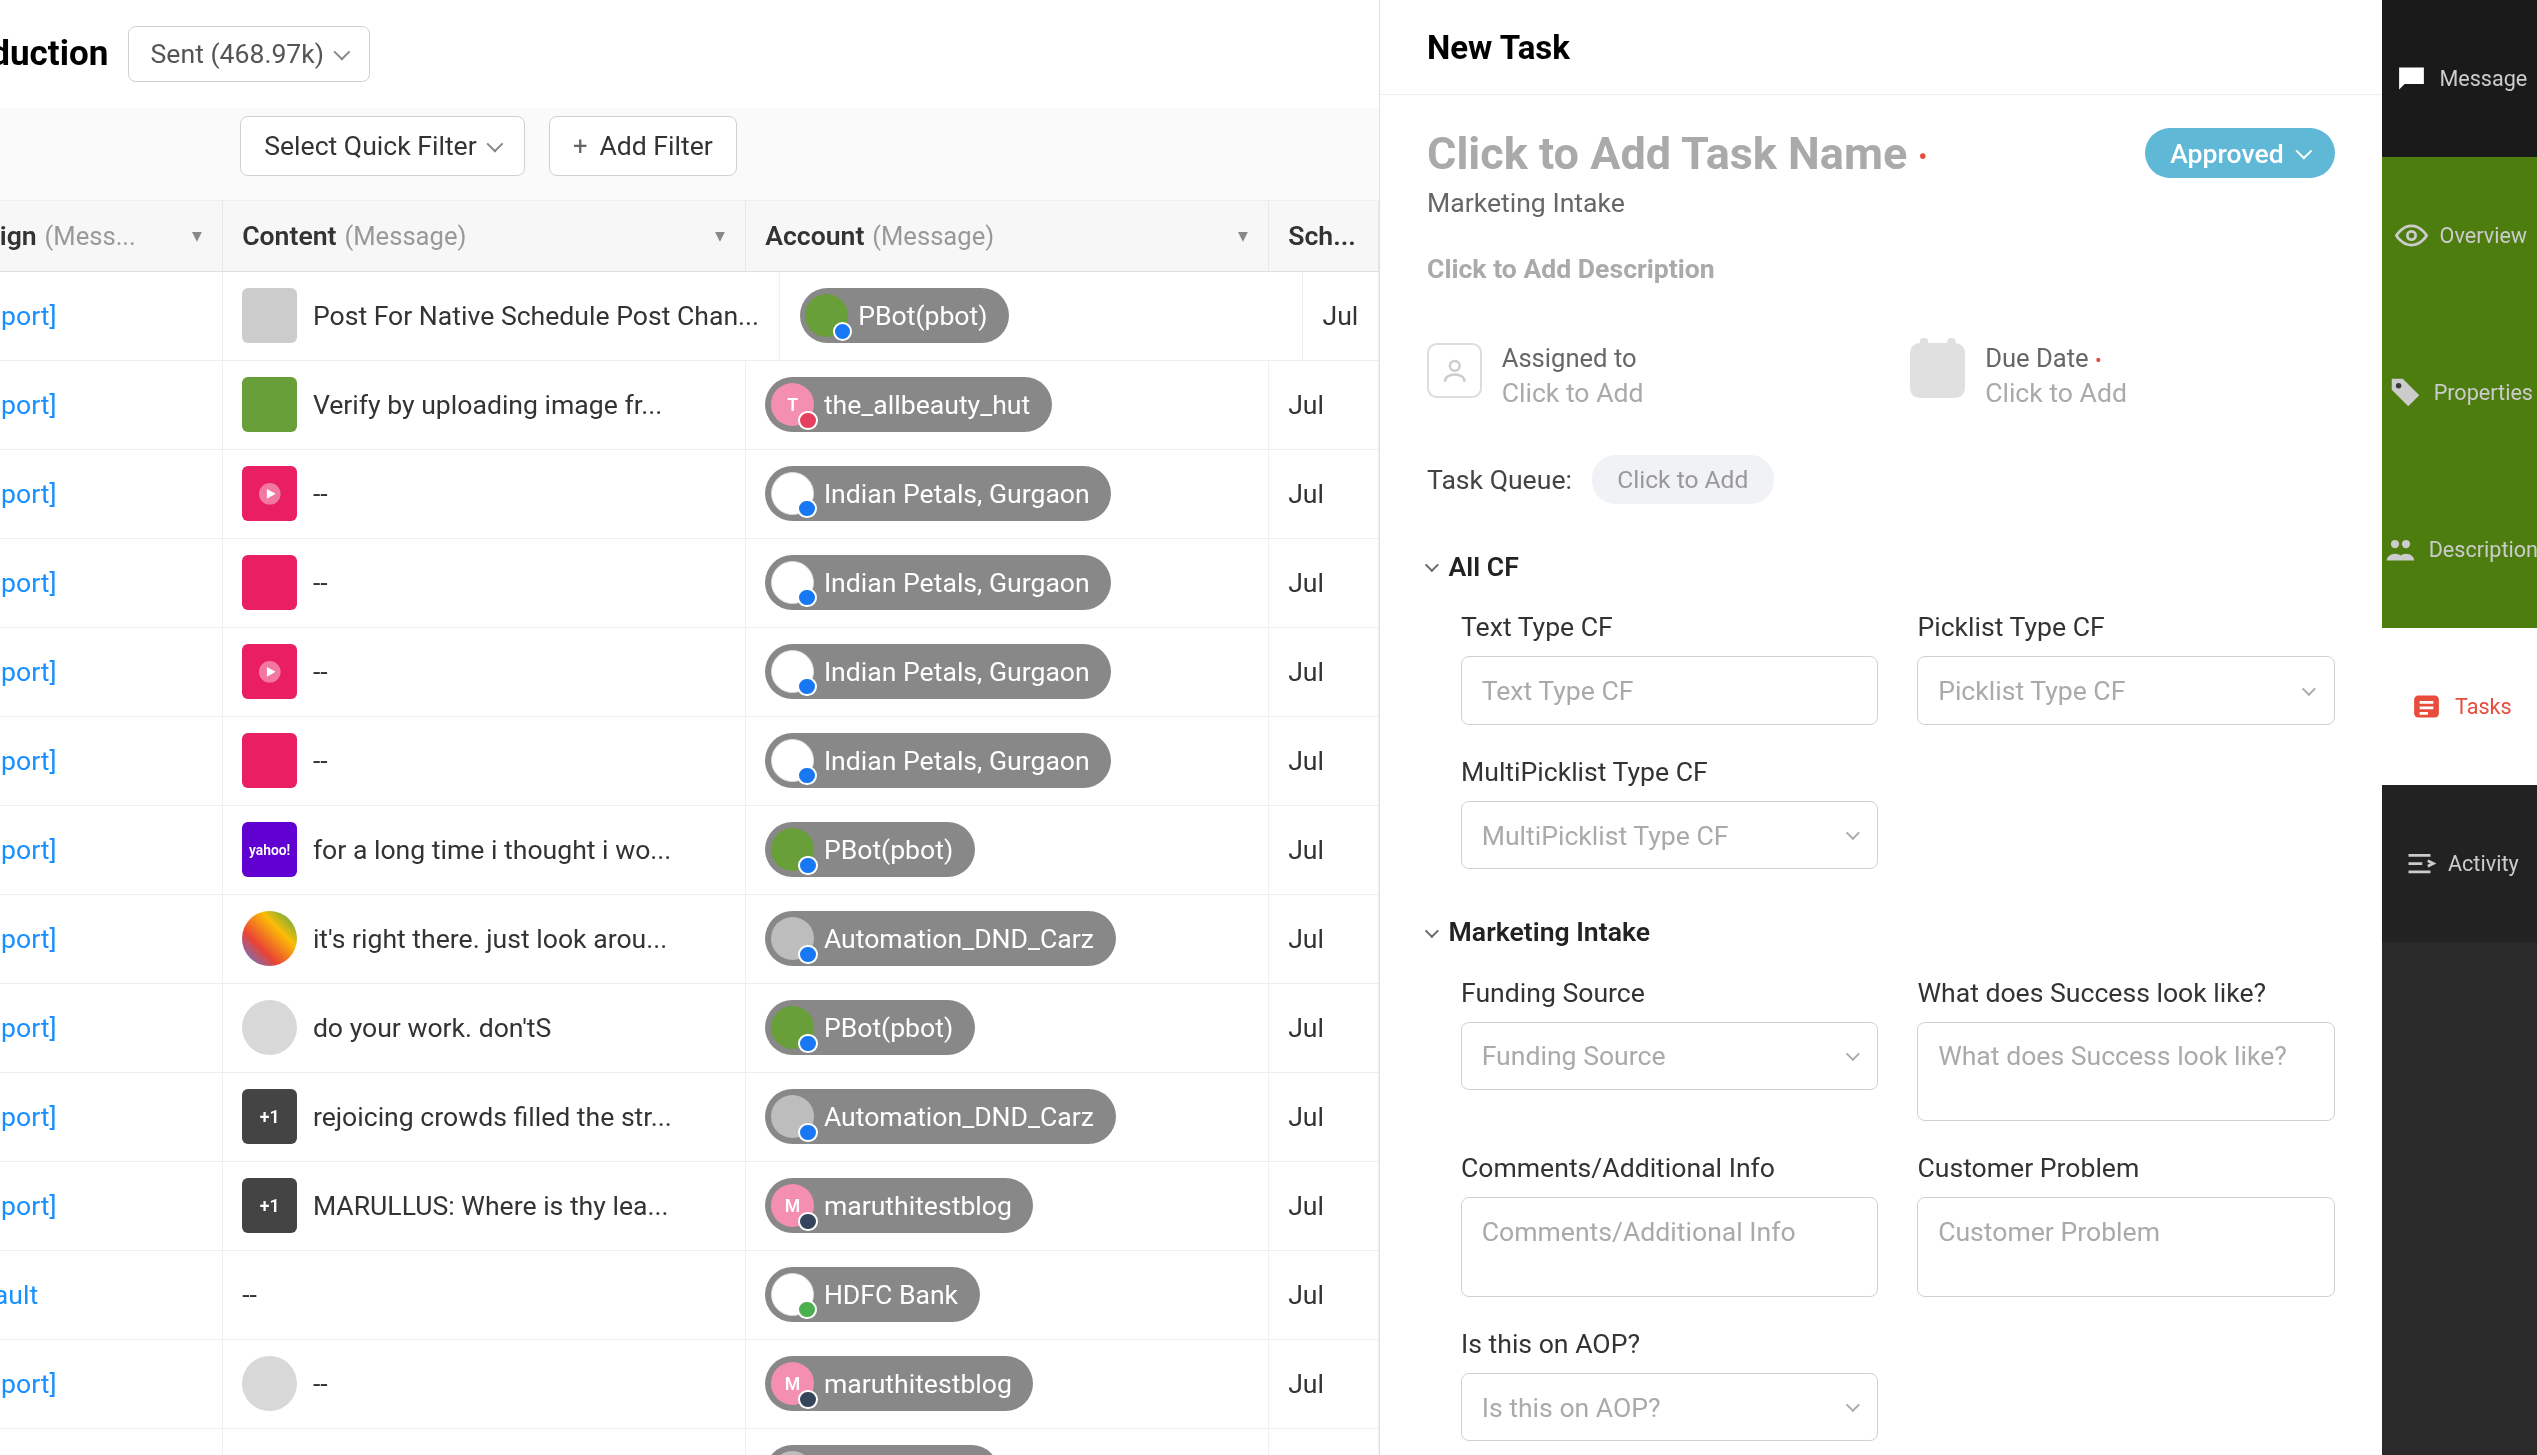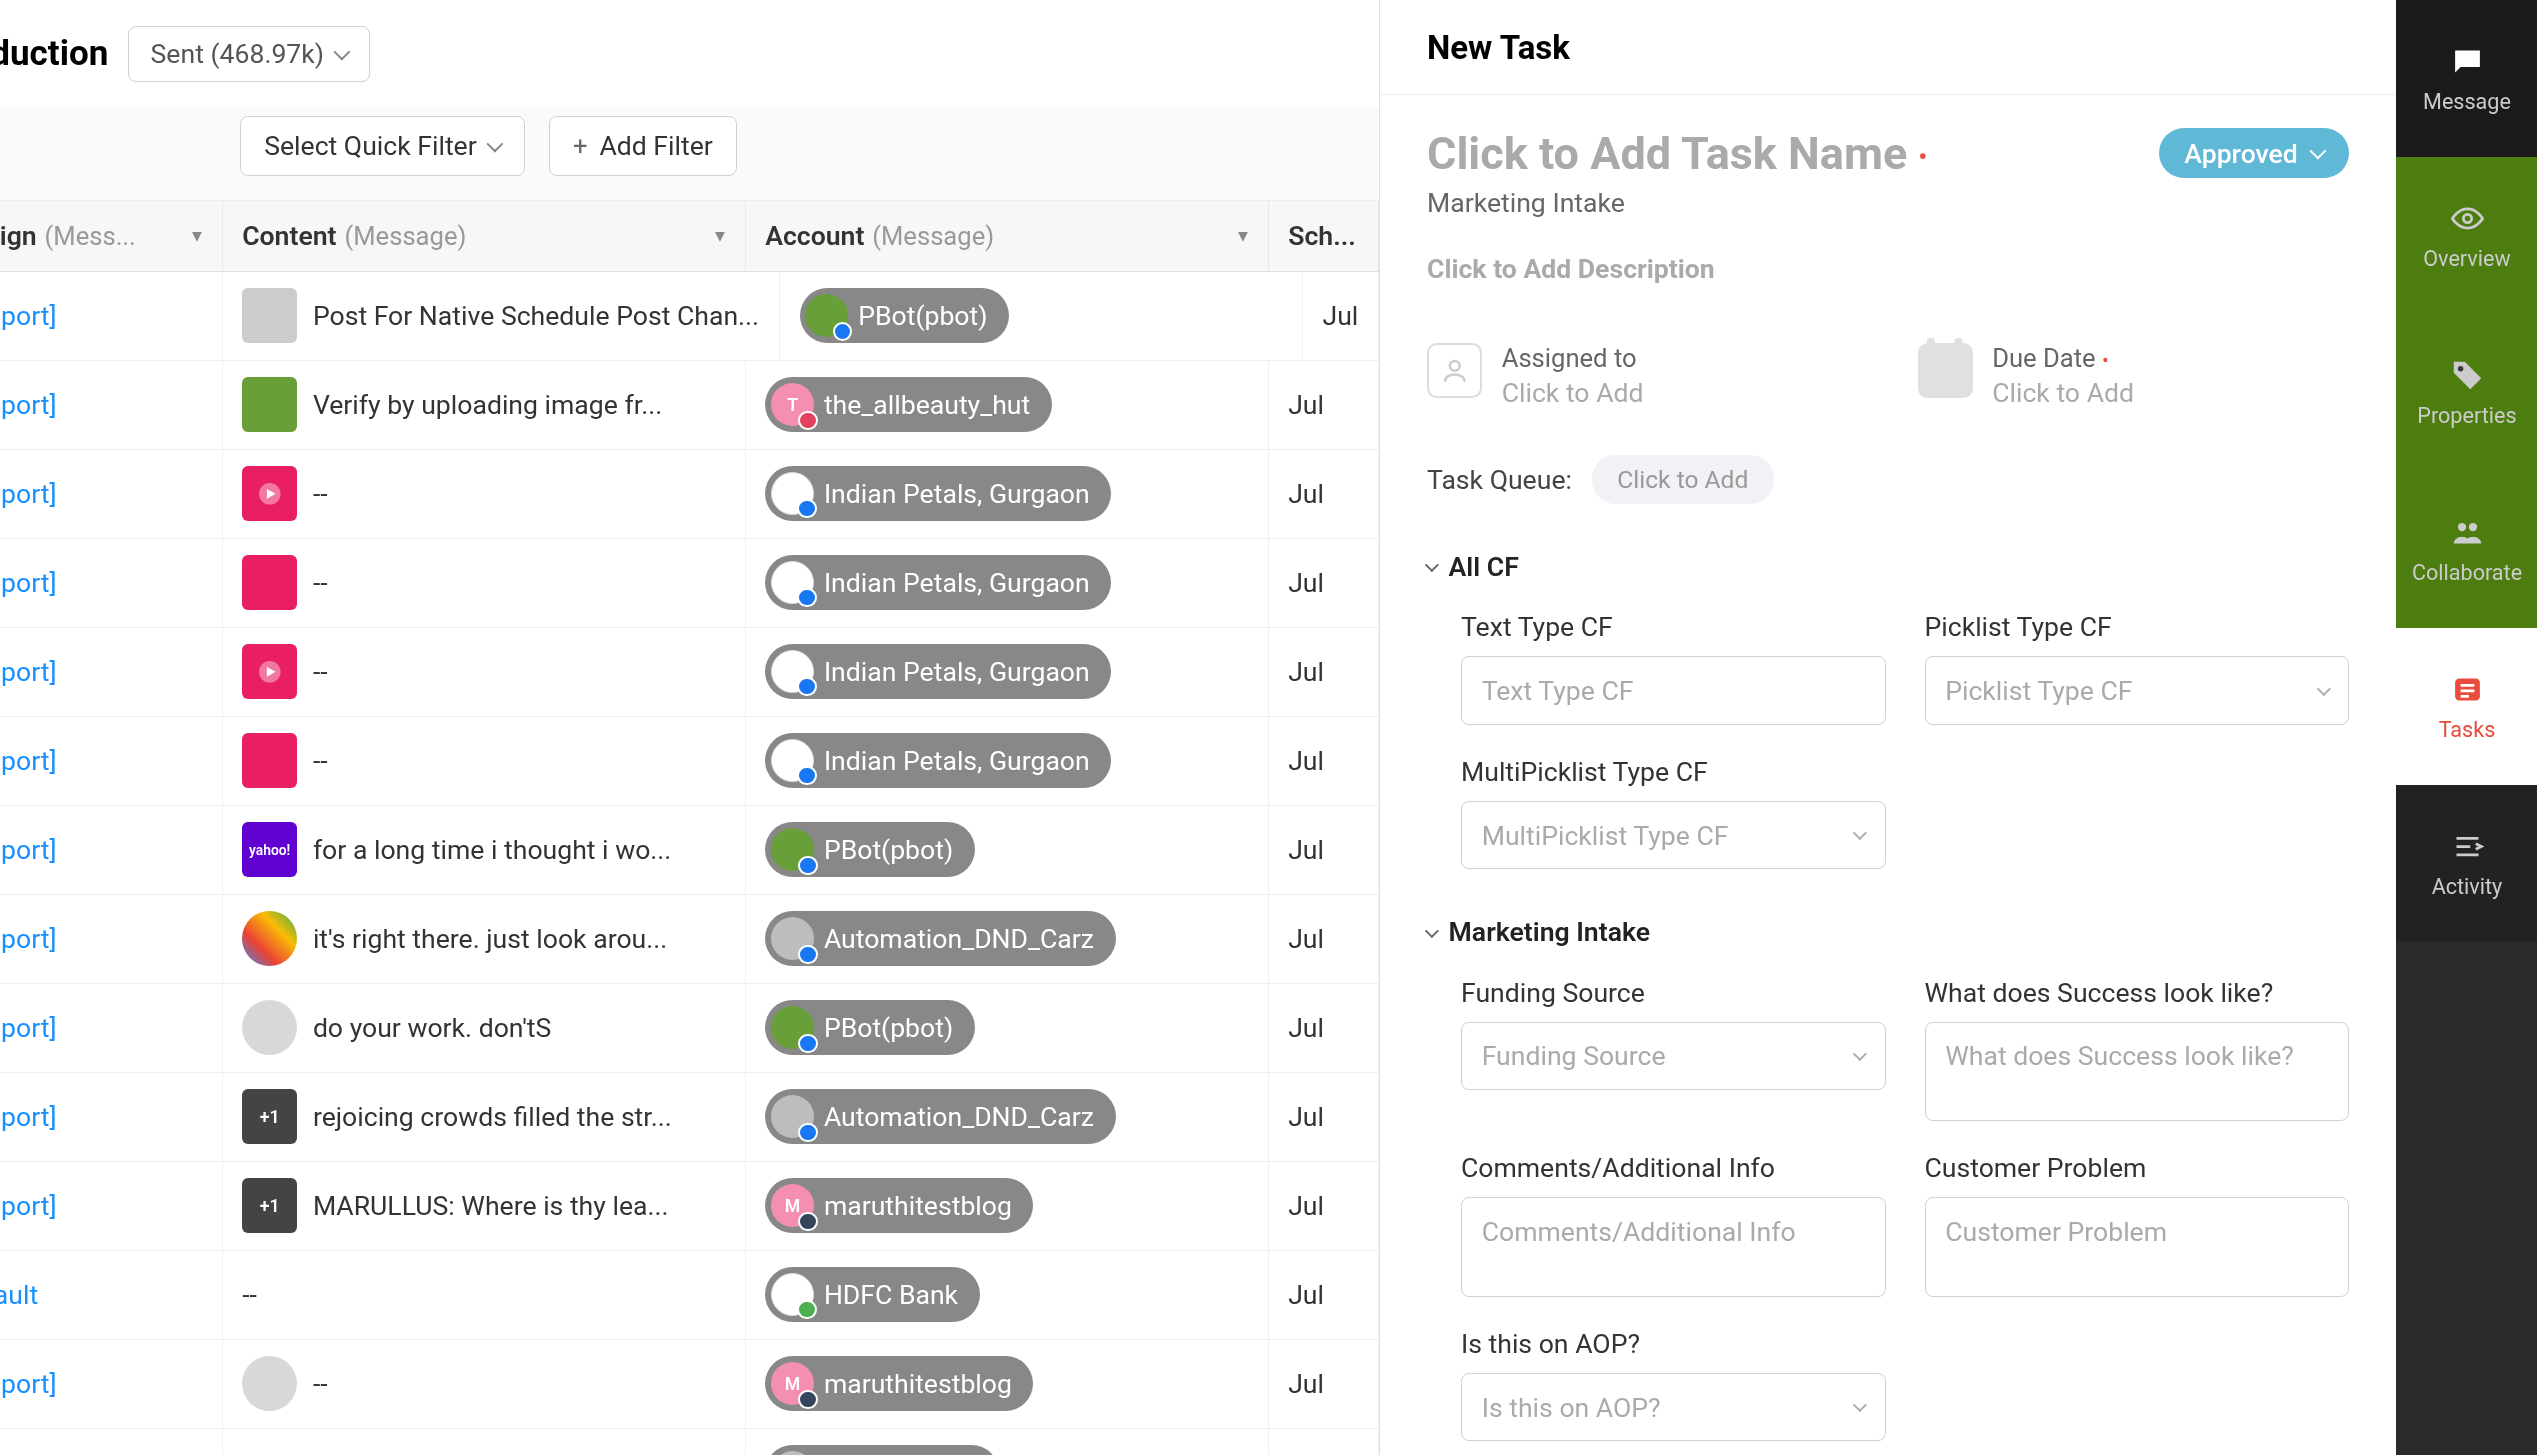--- a/index.html
+++ b/index.html
@@ -37,21 +37,21 @@
 .content-text { font-size: 26.6px; color: #333; white-space: nowrap; overflow: hidden; text-overflow: ellipsis; }
 .account-chip { display: inline-flex; align-items: center; gap: 9.8px; background: #888; color: #fff; border-radius: 29.5px; padding: 5.9px 21.6px 5.9px 5.9px; font-size: 26.6px; position: relative; }
 .account-av { width: 43px; height: 43px; border-radius: 50%; background: #fff; display: flex; align-items: center; justify-content: center; font-size: 17.7px; color: #888; font-weight: 600; position: relative; }
 .account-av .badge { position: absolute; bottom: -3.9px; right: -3.9px; width: 19.7px; height: 19.7px; border-radius: 50%; border: 2px solid #fff; }
 .badge.fb { background: #1877f2; }
 .badge.ig { background: #e4405f; }
 .badge.tm { background: #35465c; }
 .badge.gr { background: #4caf50; }
 .sched-text { font-size: 26.6px; color: #333; }
 .right-sidebar { flex: 0 0 142px; background: #2a2a2a; display: flex; flex-direction: column; }
-.side-item { display: flex; flex-direction: column; align-items: center; justify-content: center; gap: 9.8px; height: 157px; color: #ccc; font-size: 21.6px; cursor: pointer; }
+.side-item { display: flex; flex-direction: row; align-items: center; justify-content: center; gap: 9.8px; height: 157px; color: #ccc; font-size: 21.6px; cursor: pointer; }
 .side-item.dark { background: #1a1a1a; }
 .side-item.mid { background: #4d7c0f; }
 .side-item.active { background: #fff; color: #e74c3c; }
 .side-item.activity { background: #222; }
 .side-icon { width: 37px; height: 37px; display: flex; align-items: center; justify-content: center; }
 .task-panel { flex: 1; display: flex; flex-direction: column; padding: 0; overflow-y: auto; }
 .task-header { padding: 27.5px 47px; font-size: 33px; font-weight: 700; border-bottom: 1px solid #eee; }
 .task-title-row { display: flex; align-items: center; justify-content: space-between; padding: 31.5px 47px 0 47px; }
 .task-title { font-size: 45px; font-weight: 700; color: #aaa; }
 .task-title .dot { color: #e74c3c; font-size: 23.6px; vertical-align: middle; }
@@ -570,21 +570,21 @@
       <span>Properties</span>
     </div>
     <div class="side-item mid">
       <div class="side-icon">
         <svg width="33" height="33" viewBox="0 0 24 24" fill="#ccc">
             <circle cx="8" cy="8" r="3"></circle>
             <circle cx="16" cy="8" r="3"></circle>
             <path d="M2 20c0-3 3-5 6-5s6 2 6 5M10 20c0-3 3-5 6-5s6 2 6 5"></path>
           </svg>
       </div>
-      <span>Collaborate</span>
+      <span>Description</span>
     </div>
     <div class="side-item active">
       <div class="side-icon">
         <svg width="33" height="33" viewBox="0 0 24 24" fill="#e74c3c">
             <rect x="3" y="4" width="18" height="16" rx="3"></rect>
             <rect x="7" y="8" width="10" height="2" fill="#fff"></rect>
             <rect x="7" y="12" width="10" height="2" fill="#fff"></rect>
             <rect x="7" y="16" width="6" height="2" fill="#fff"></rect>
           </svg>
       </div>

